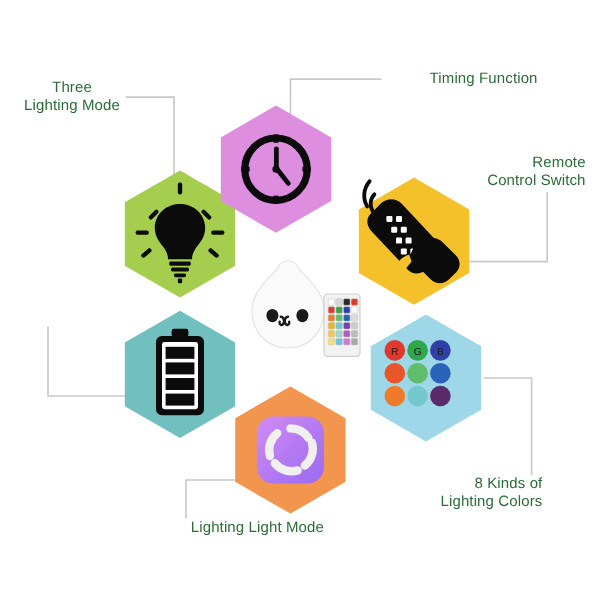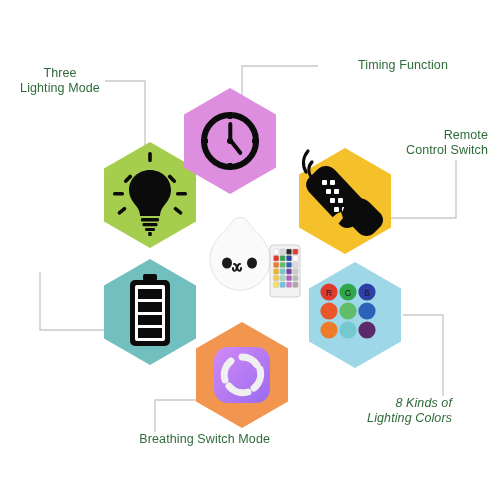--- a/index.html
+++ b/index.html
@@ -181,17 +181,17 @@
         </g>
     </g>
 
   </svg>
 
   <div class="lbl r" style="left:14px;top:66px;width:92px;">Three
 Lighting Mode</div>
   <div class="lbl l" style="left:324px;top:58px;width:160px;margin-left:34px;">Timing Function</div>
   <div class="lbl c" style="left:384px;top:128px;width:104px;">Remote
 Control Switch</div>
-  <div class="lbl c" style="left:348px;top:396px;width:104px;font-style:italic;">8 Kinds of
+  <div class="lbl c" style="left:348px;top:396px;width:104px;">8 Kinds of
 Lighting Colors</div>
-  <div class="lbl c" style="left:90px;top:432px;width:180px;">Breathing Switch Mode</div>
+  <div class="lbl c" style="left:90px;top:432px;width:180px;">Lighting Light Mode</div>
 
 </div>
 
 </body></html>

